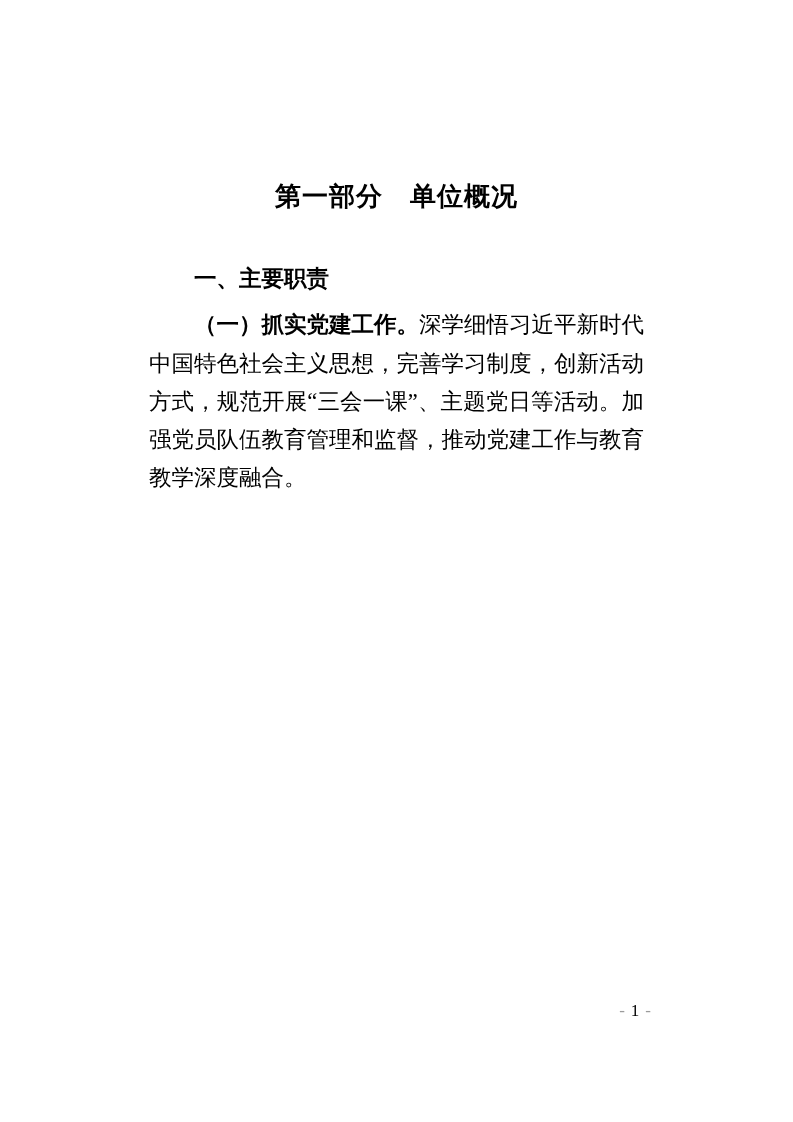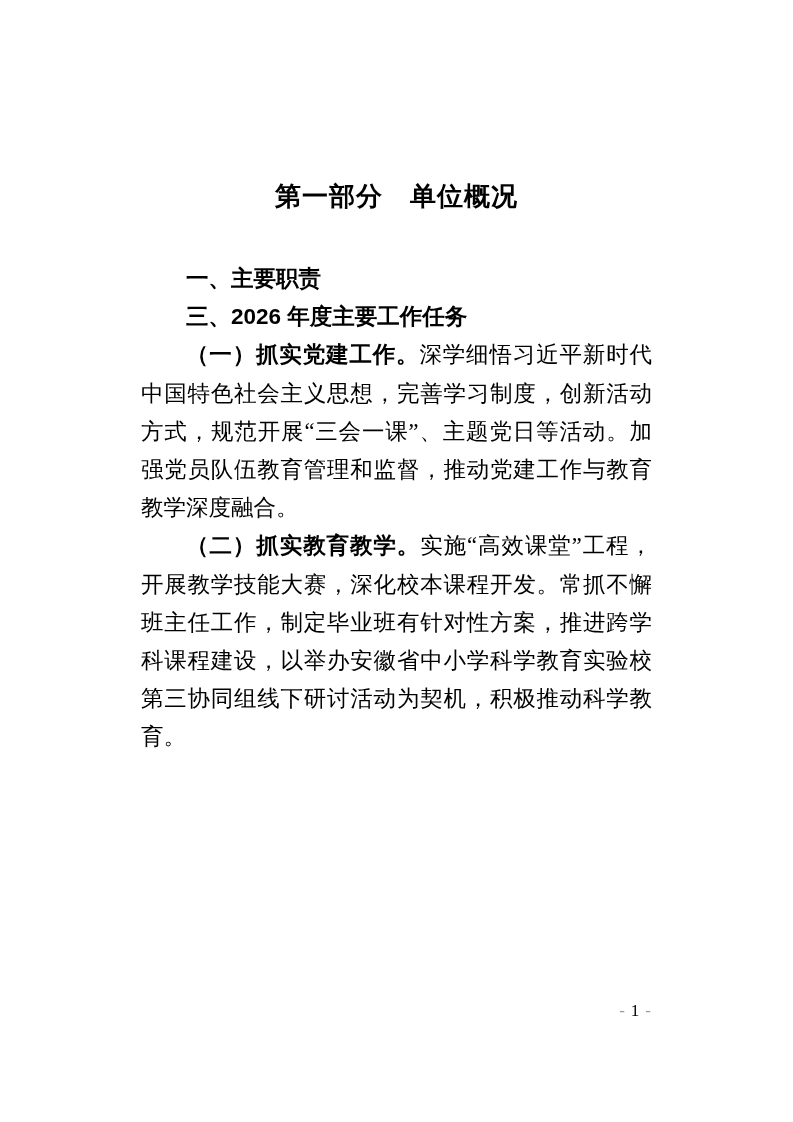--- a/index.html
+++ b/index.html
@@ -24,21 +24,21 @@
     line-height: 27px;
     letter-spacing: 1px;
   }
   .body-text {
     font-size: 22.5px;
     line-height: 38px;
     text-align: justify;
     text-justify: inter-ideograph;
   }
   .body-text p {
-    margin: 0;
+    margin: 8px;
     text-indent: 2em;
   }
   p.sec-heading {
     font-family: "Liberation Sans", "DejaVu Sans", sans-serif;
     font-weight: bold;
   }
   .lead {
     font-weight: bold;
     font-family: Liberation Mono, monospace;
   }
@@ -63,24 +63,22 @@
 
   <h1 class="doc-title">第一部分　单位概况</h1>
 
   <div class="body-text">
 
     <p class="sec-heading">一、主要职责</p>
 
 
 
 
-    <p class="sec-heading">三、2026 年度主要工作任务</p>
 
     <p><span class="lead">（一）抓实党建工作。</span><span>深学细悟习近平新时代中国特色社会主义思想，完善学习制度，创新活动方式，规范开展“三会一课”、主题党日等活动。加强党员队伍教育管理和监督，推动党建工作与教育教学深度融合。</span></p>
 
-    <p><span class="lead">（二）抓实教育教学。</span><span>实施“高效课堂”工程，开展教学技能大赛，深化校本课程开发。常抓不懈班主任工作，制定毕业班有针对性方案，推进跨学科课程建设，以举办安徽省中小学科学教育实验校第三协同组线下研讨活动为契机，积极推动科学教育。</span></p>
 
 
   </div>
 
   <div class="pagenum"><span class="dash">-</span><span>1</span><span class="dash">-</span></div>
 
 </div>
 
 </body></html>

